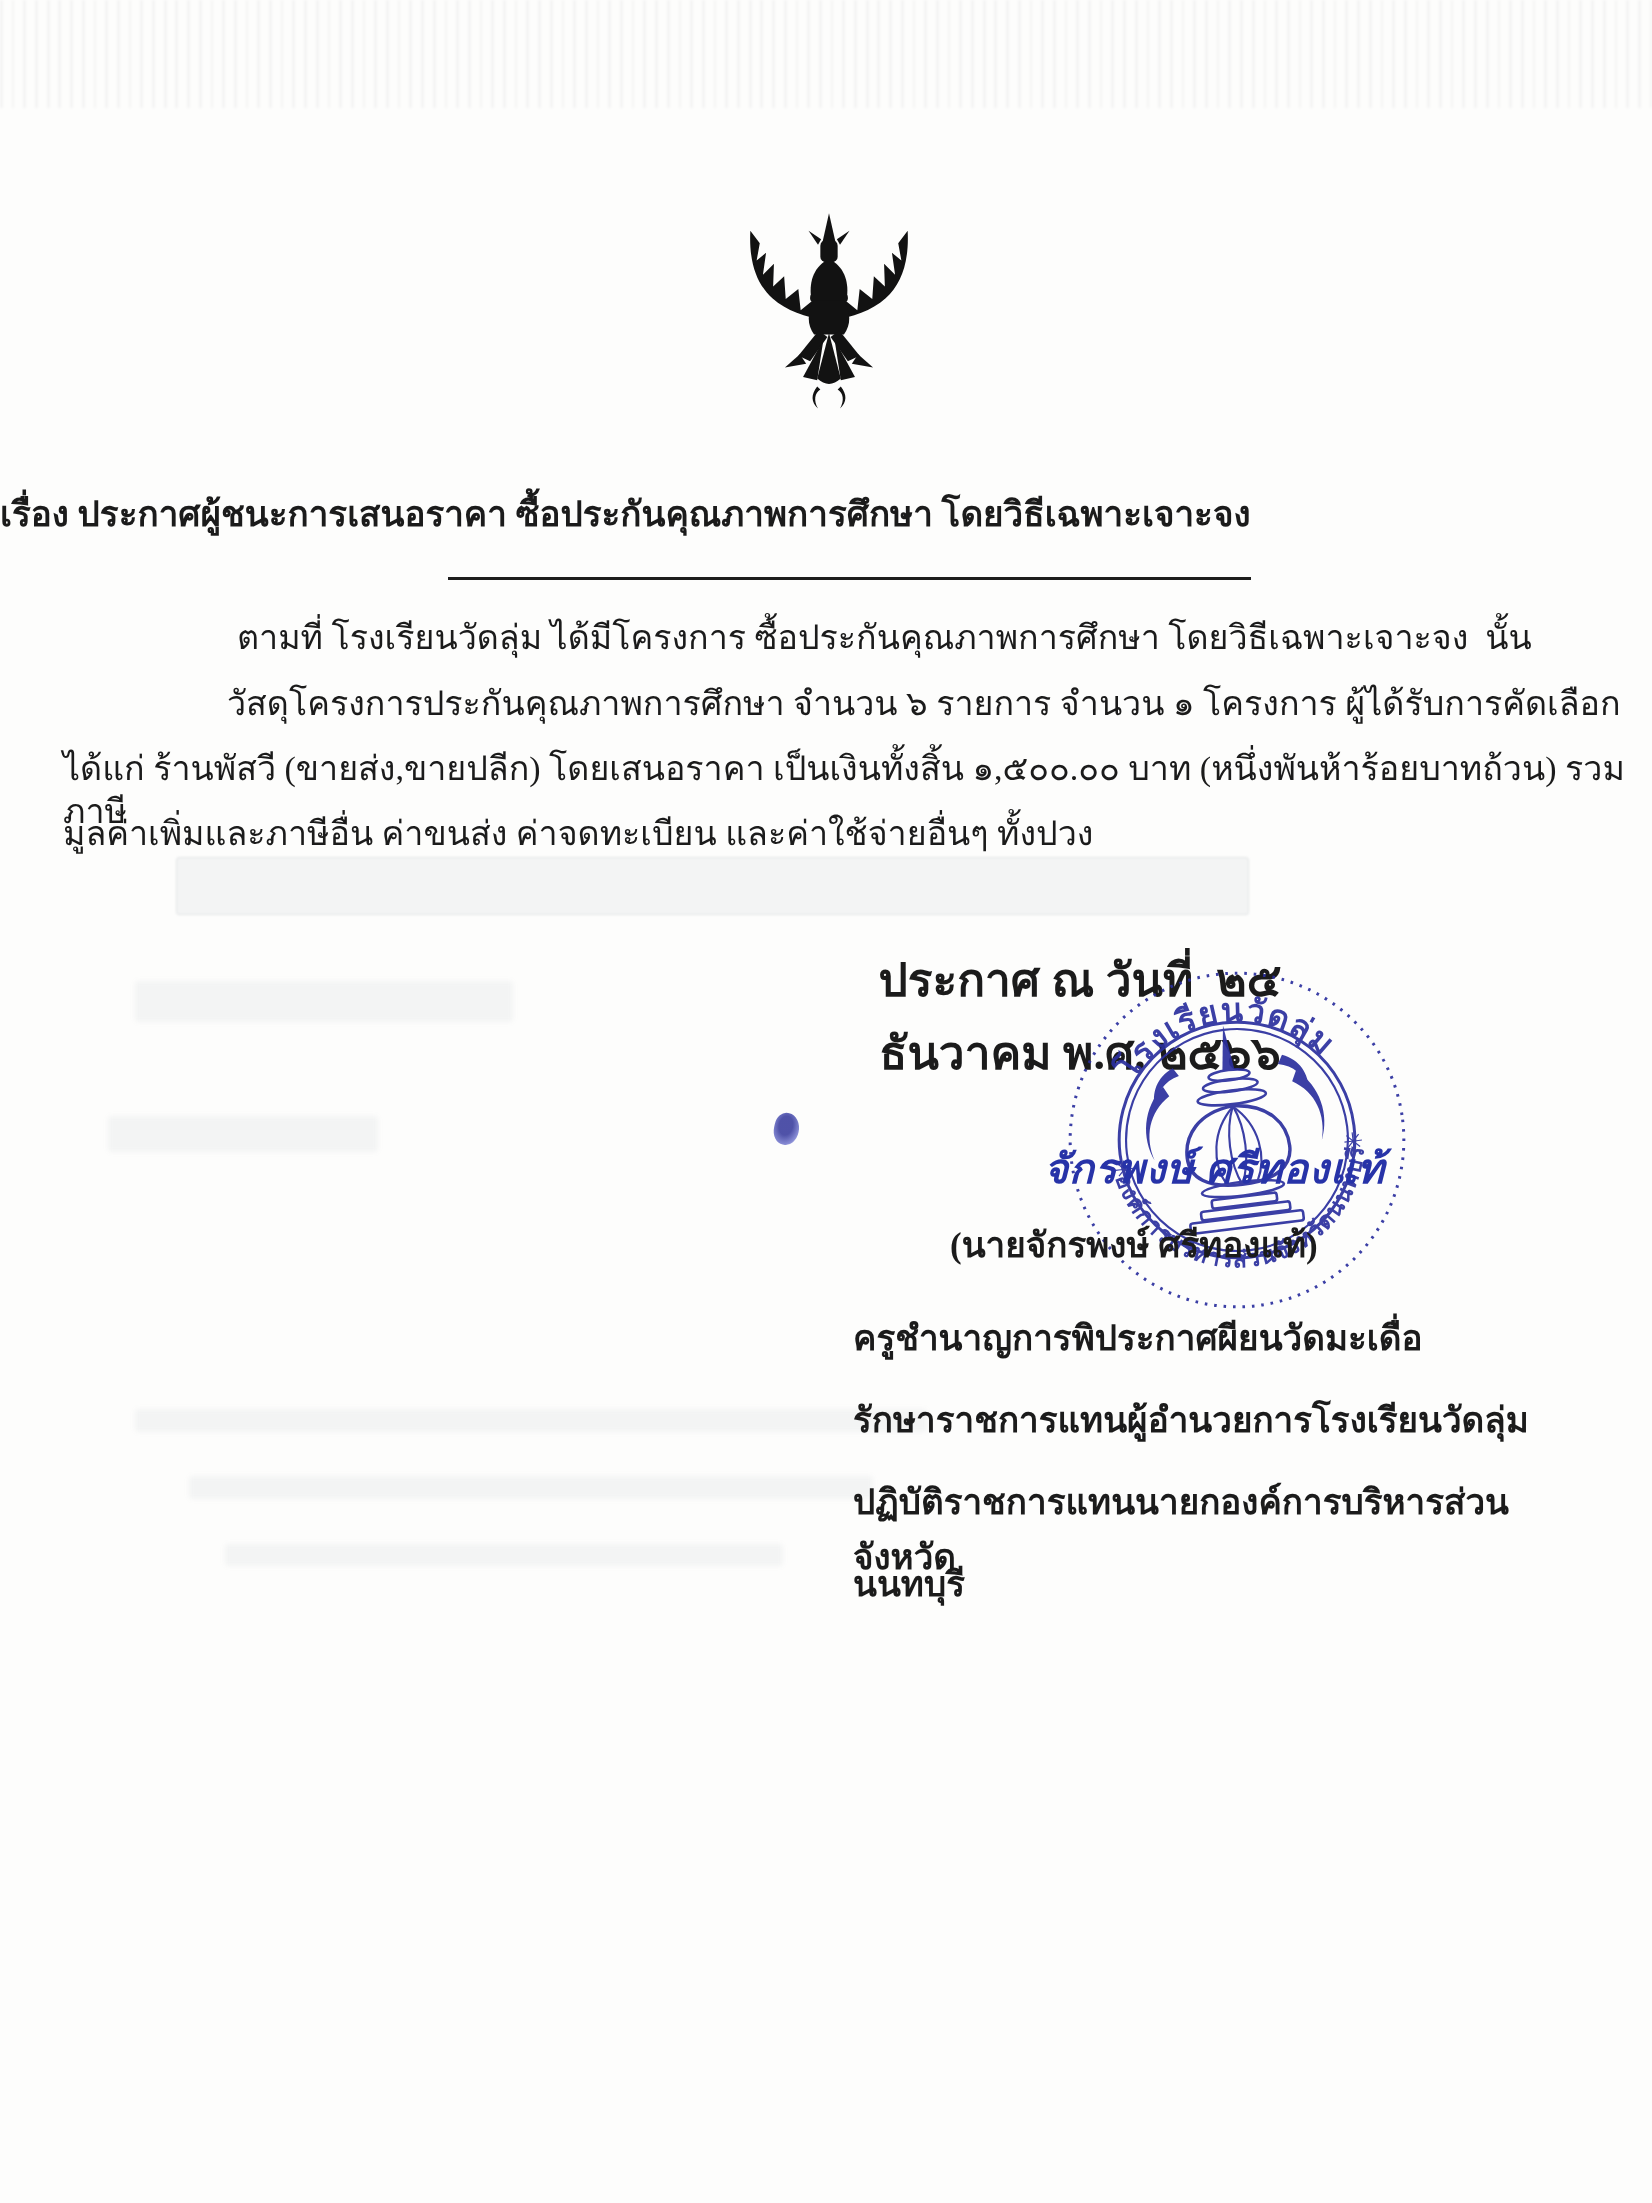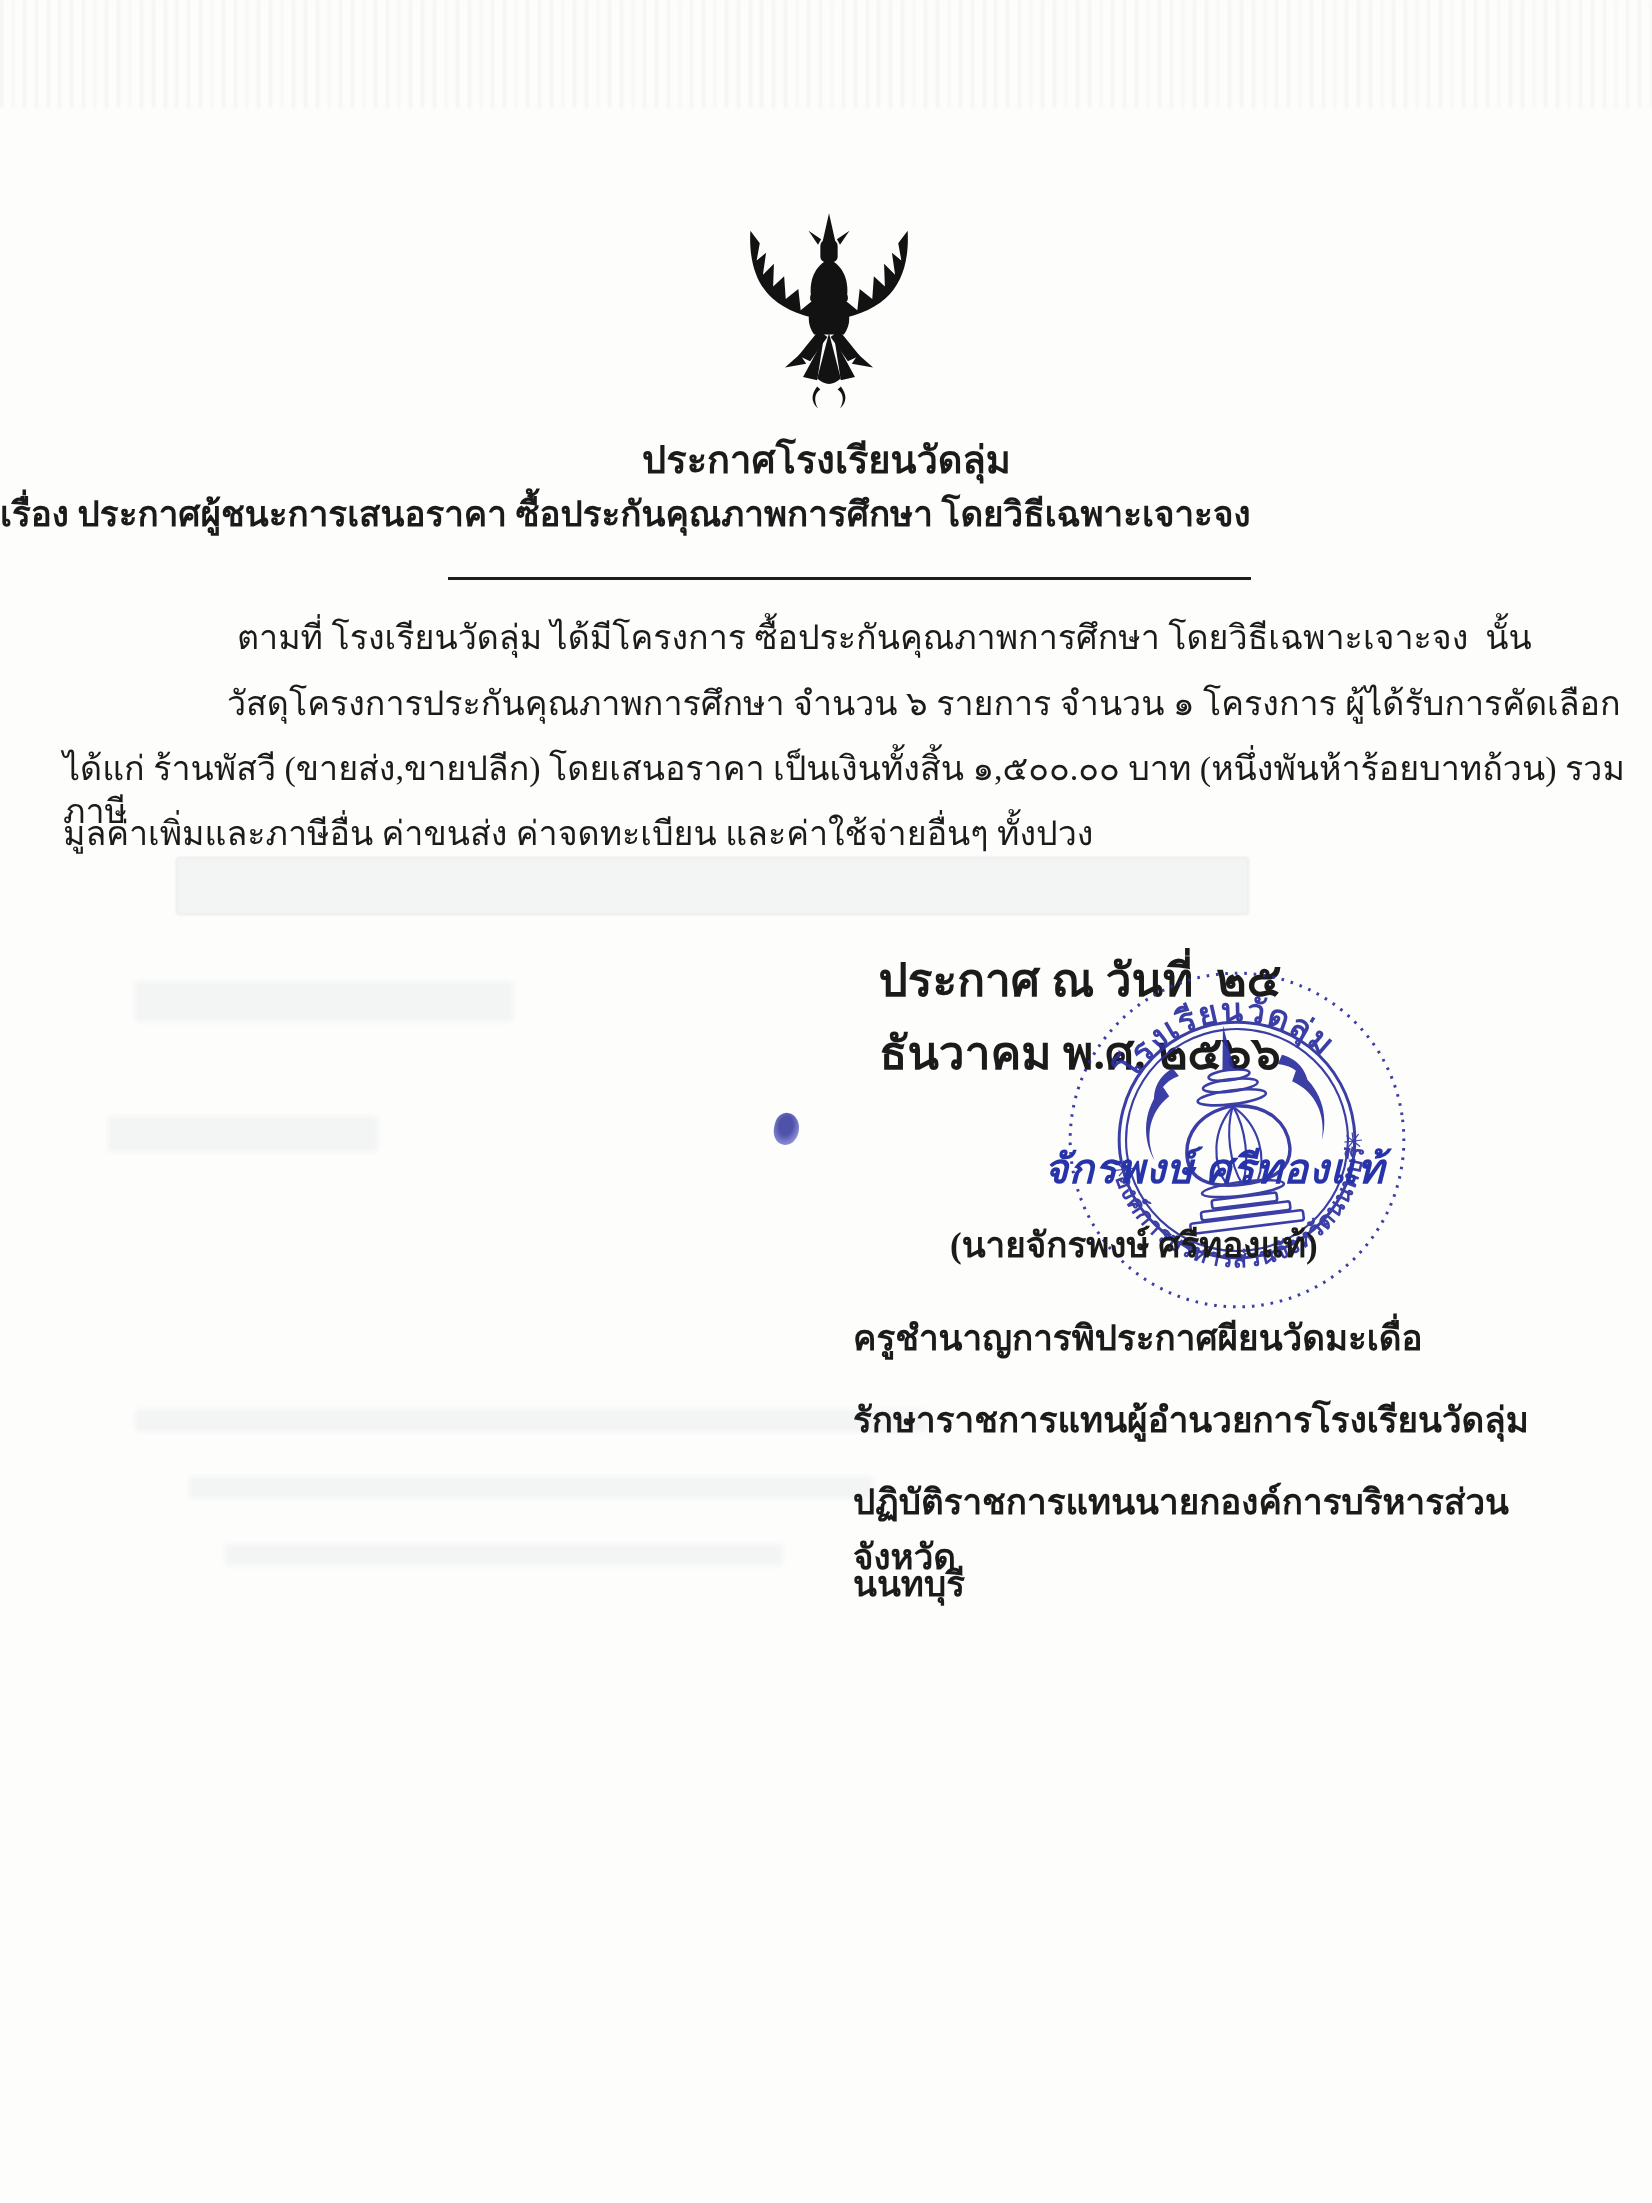--- a/index.html
+++ b/index.html
@@ -134,21 +134,20 @@
         <path d="M150,154 L135,212 C145,221 155,221 165,212 Z"></path>
         <path d="M143,162 L117,210 L135,214 Z"></path>
         <path d="M157,162 L183,210 L165,214 Z"></path>
 
         <path d="M135,222 C127,232 127,242 136,250 C130,240 132,230 139,226 Z"></path>
         <path d="M165,222 C173,232 173,242 164,250 C170,240 168,230 161,226 Z"></path>
       </g>
     </svg>
   </div>
 
-  <div class="abs title">ประกาศโรงเรียนวัดลุ่ม</div>
   <div class="abs subject">เรื่อง ประกาศผู้ชนะการเสนอราคา ซื้อประกันคุณภาพการศึกษา โดยวิธีเฉพาะเจาะจง</div>
   <div class="abs divider"></div>
 
   <div class="abs bodyline l1">ตามที่ โรงเรียนวัดลุ่ม ได้มีโครงการ ซื้อประกันคุณภาพการศึกษา โดยวิธีเฉพาะเจาะจง  นั้น</div>
   <div class="abs bodyline l2">วัสดุโครงการประกันคุณภาพการศึกษา จำนวน ๖ รายการ จำนวน ๑ โครงการ ผู้ได้รับการคัดเลือก</div>
   <div class="abs bodyline l3">ได้แก่ ร้านพัสวี (ขายส่ง,ขายปลีก) โดยเสนอราคา เป็นเงินทั้งสิ้น ๑,๕๐๐.๐๐ บาท (หนึ่งพันห้าร้อยบาทถ้วน) รวมภาษี</div>
   <div class="abs bodyline l4">มูลค่าเพิ่มและภาษีอื่น ค่าขนส่ง ค่าจดทะเบียน และค่าใช้จ่ายอื่นๆ ทั้งปวง</div>
 
   <div class="abs dateline">ประกาศ ณ วันที่  ๒๕ ธันวาคม พ.ศ. ๒๕๖๖</div>
 

